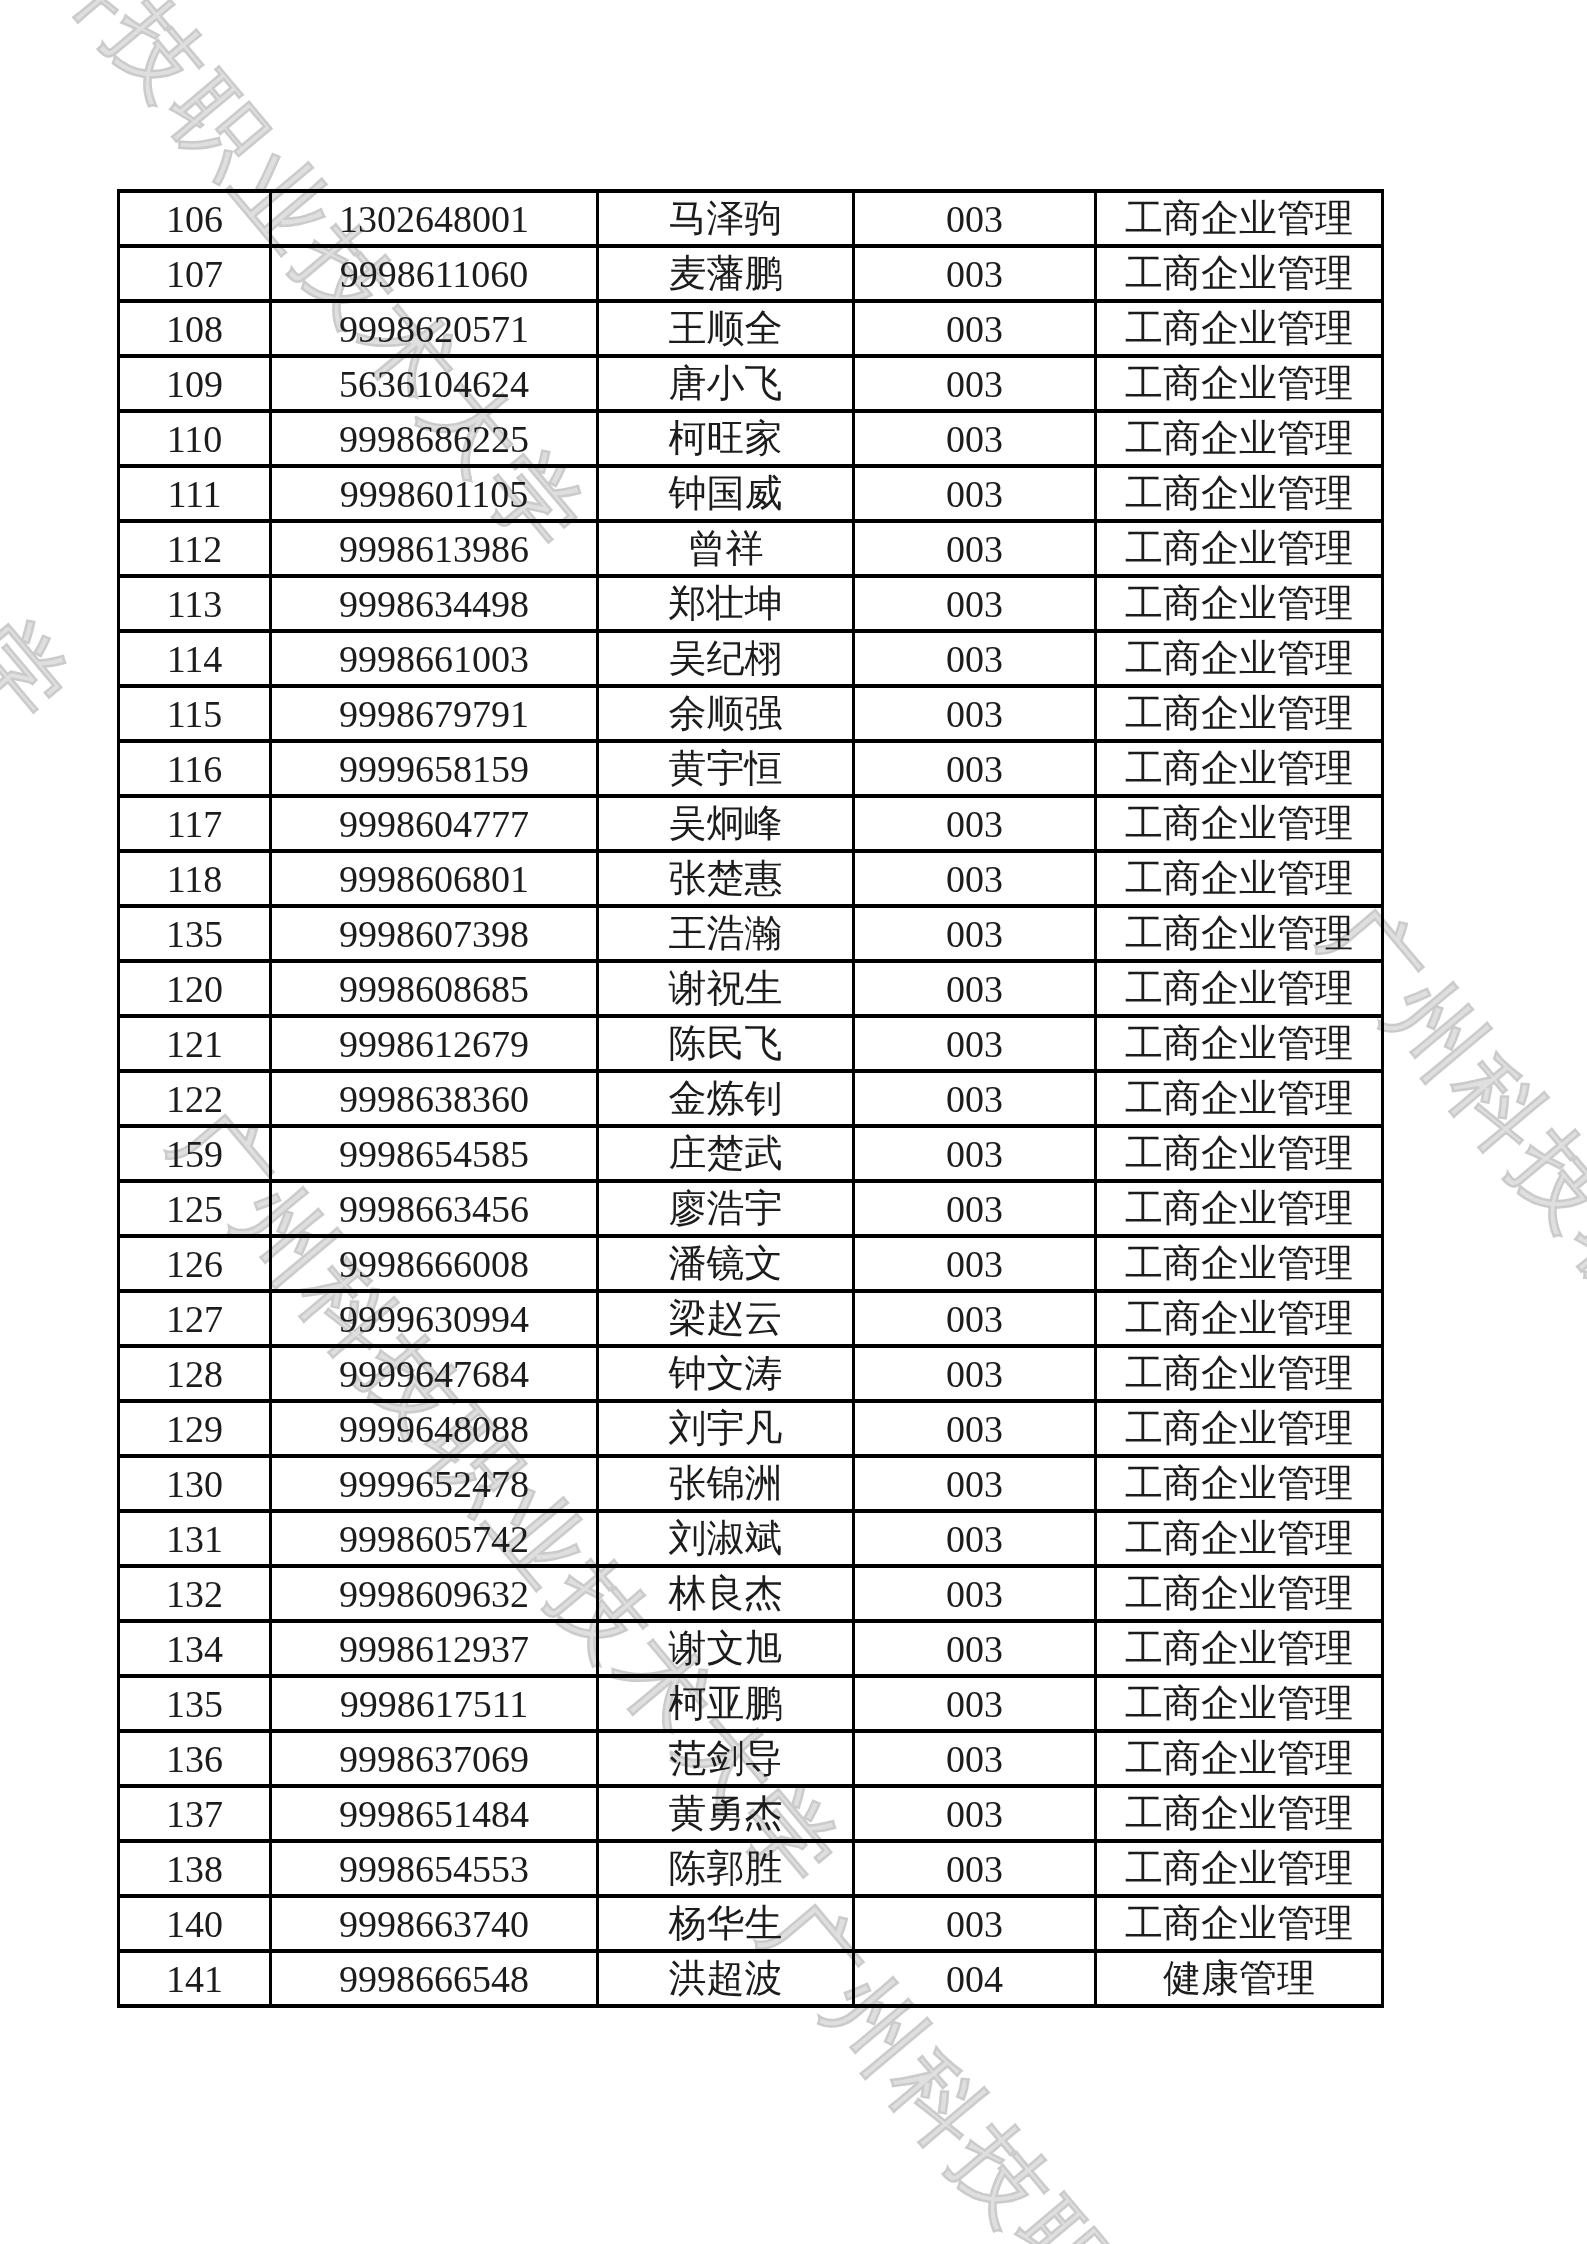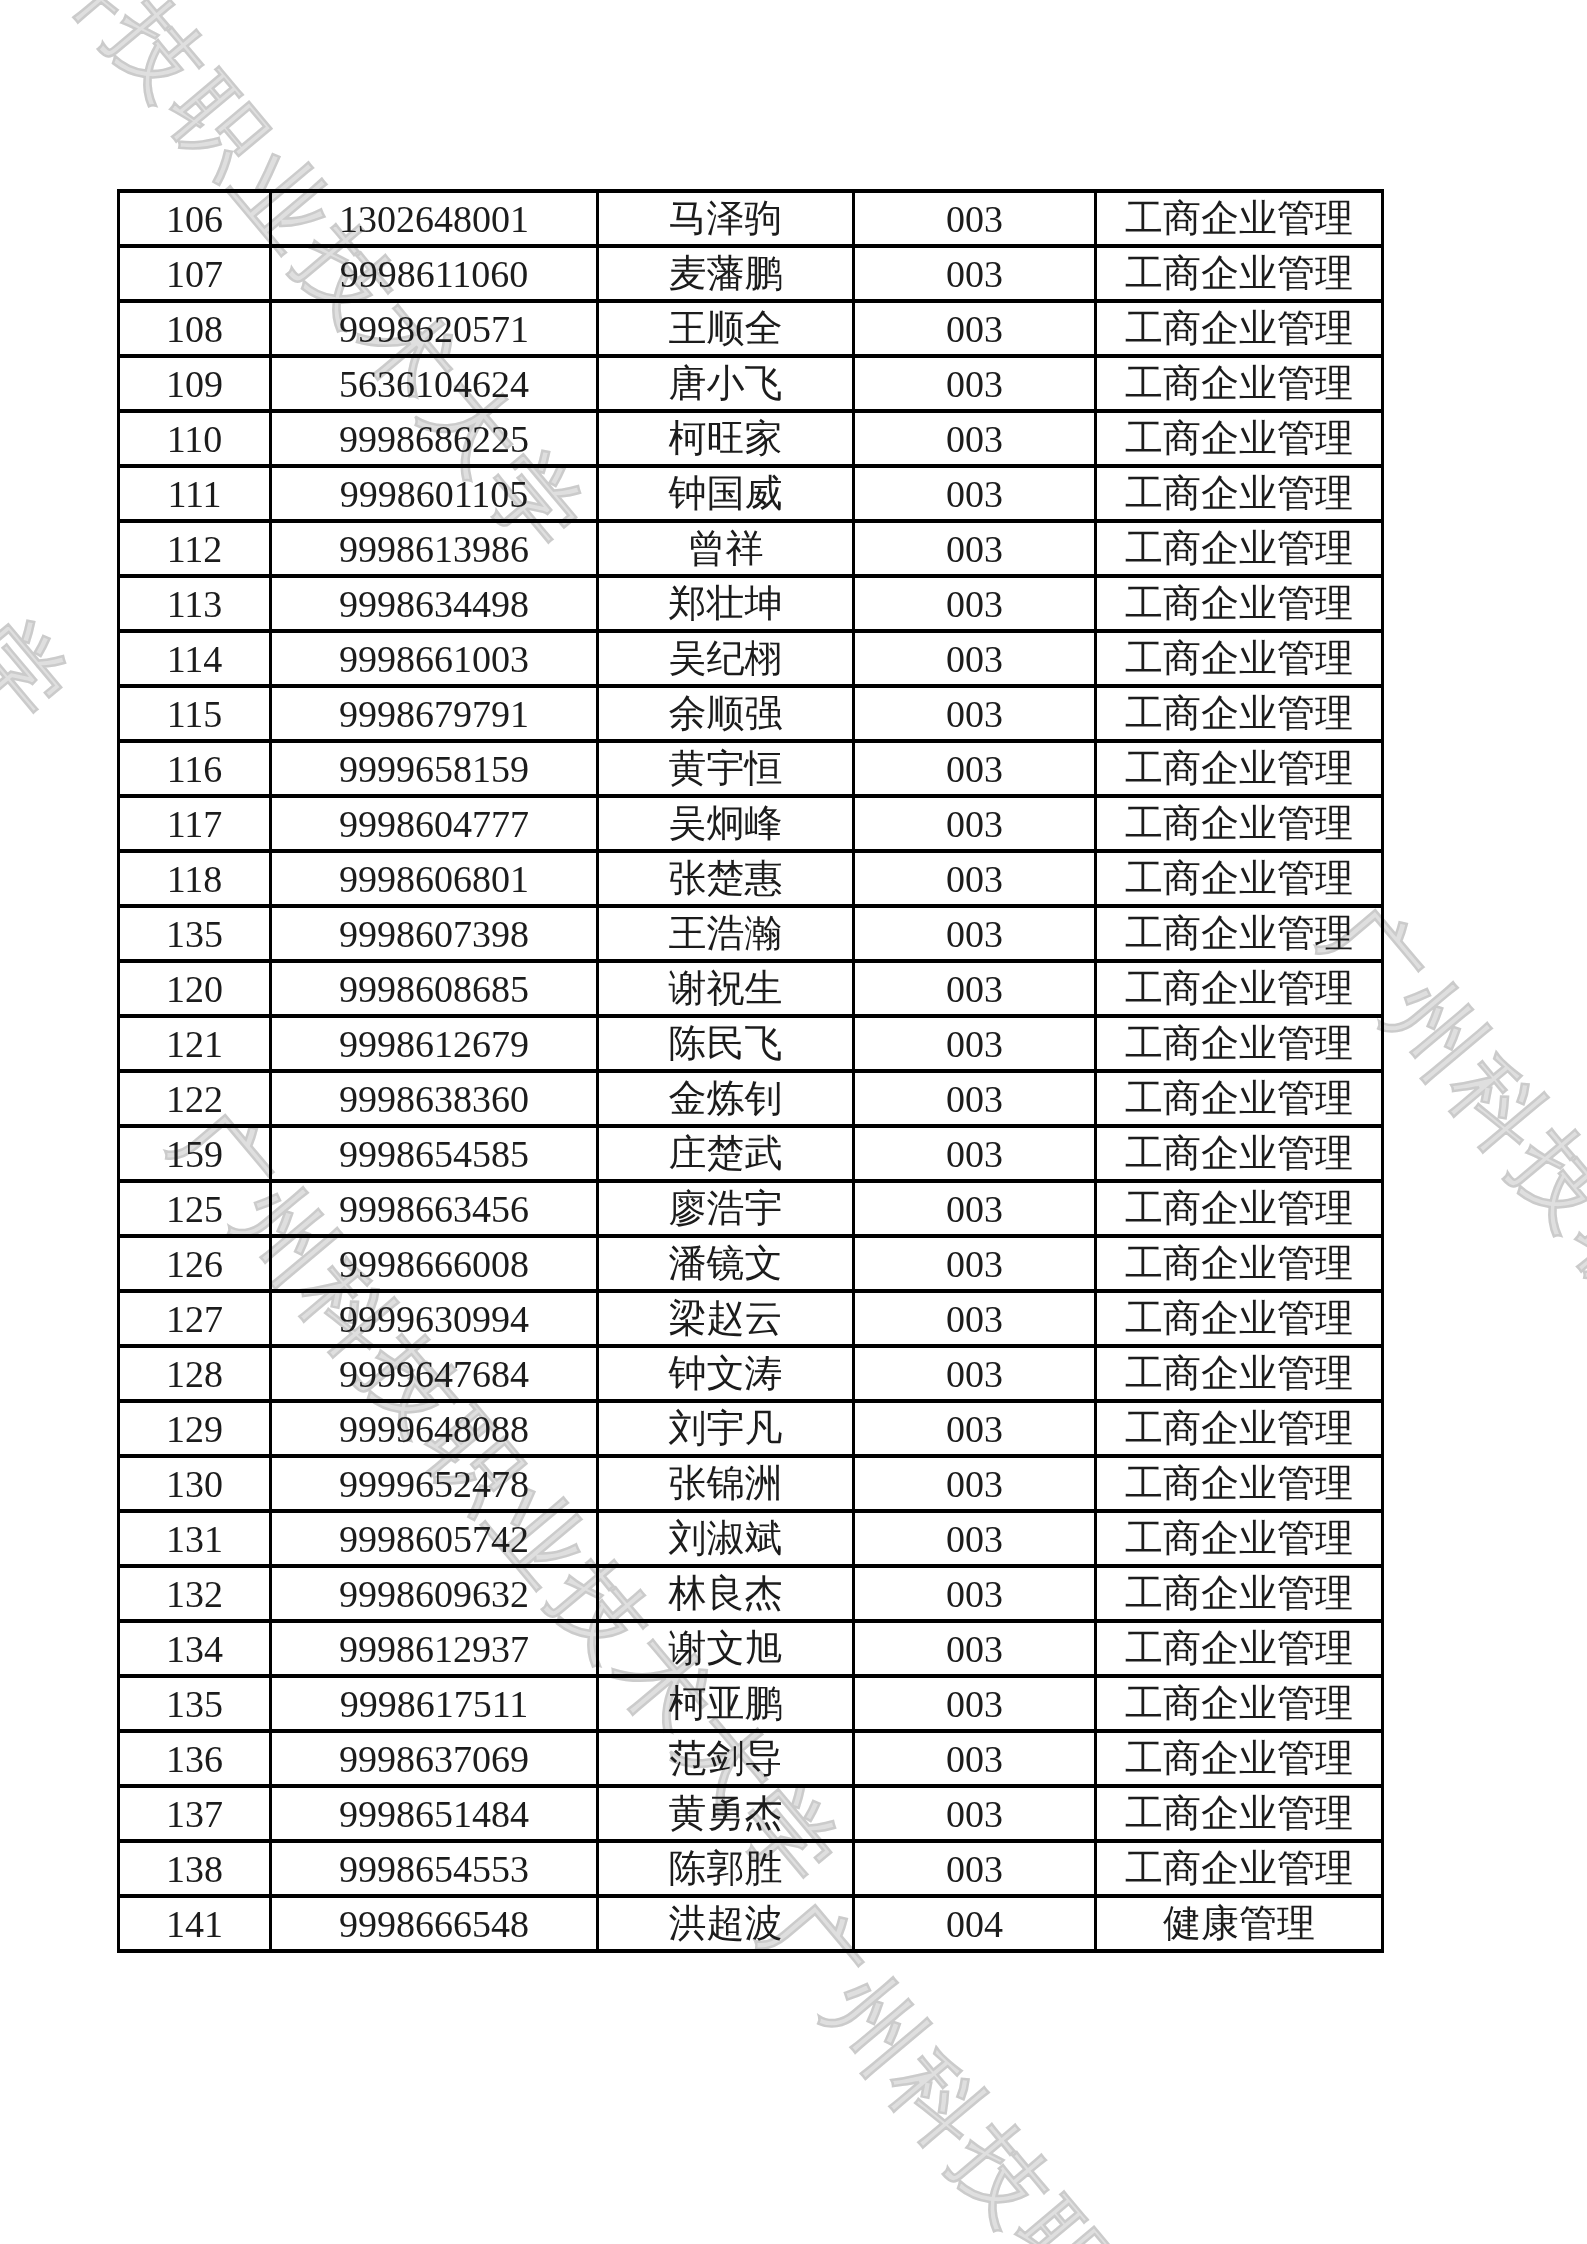--- a/index.html
+++ b/index.html
@@ -298,20 +298,27 @@
           <td>工商企业管理</td>
         </tr>
         <tr>
           <td>138</td>
           <td>9998654553</td>
           <td>陈郭胜</td>
           <td>003</td>
           <td>工商企业管理</td>
         </tr>
         <tr>
+          <td>140</td>
+          <td>9998663740</td>
+          <td>杨华生</td>
+          <td>003</td>
+          <td>工商企业管理</td>
+        </tr>
+        <tr>
           <td>141</td>
           <td>9998666548</td>
           <td>洪超波</td>
           <td>004</td>
           <td>健康管理</td>
         </tr>
       </tbody>
   </table>
 
 </div>

